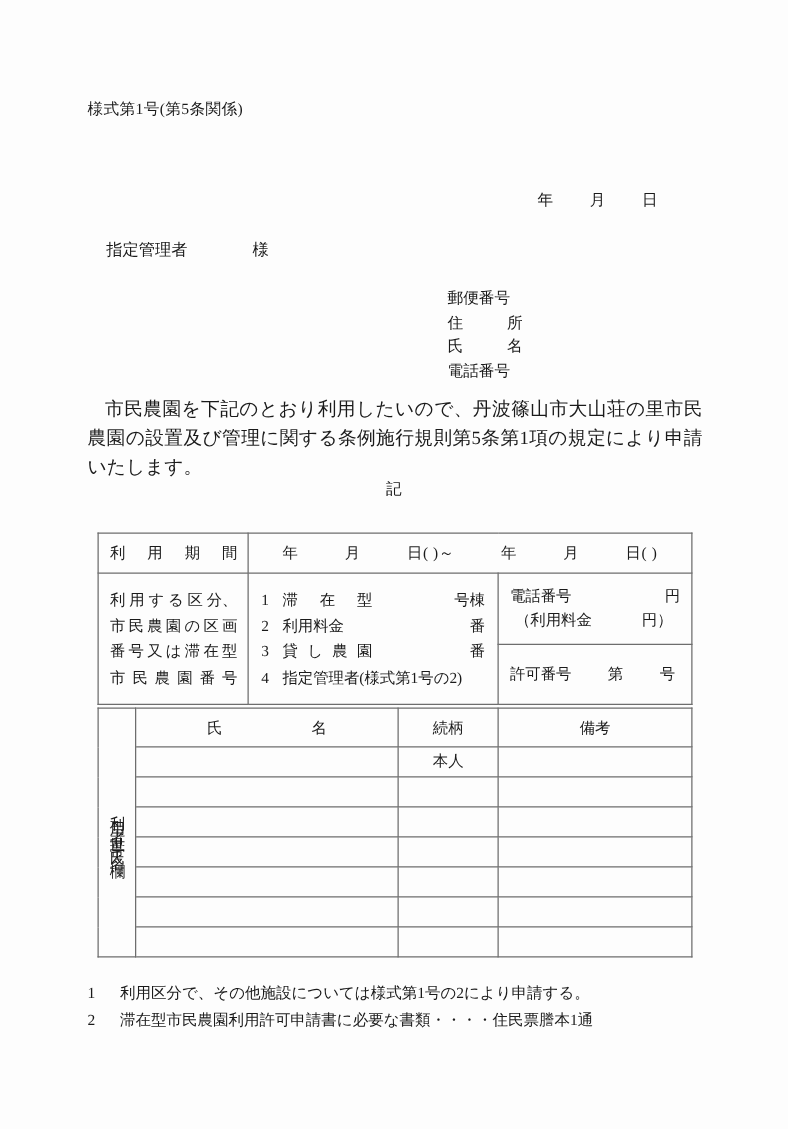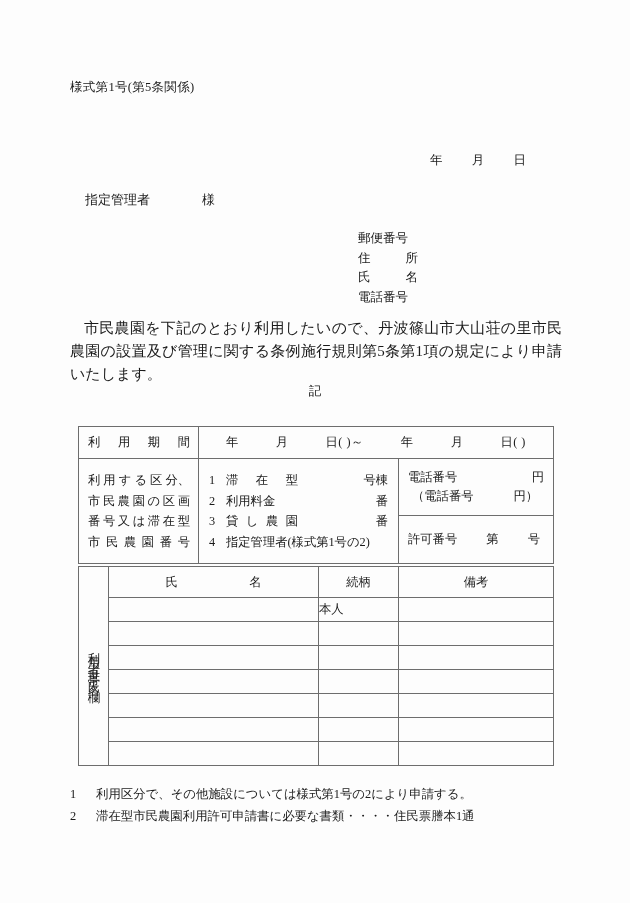--- a/index.html
+++ b/index.html
@@ -186,21 +186,21 @@
     letter-spacing: 5.5px;
     line-height: 30px;
     font-size: 12.3px;
   }
   .th-name, .th-rel, .th-note {
     height: 30px;
     text-align: center;
   }
   .th-name .sp-between { width: 96px; }
   .row-cell { height: 23px; }
-  .row-cell.center { }
+  .row-cell.center { text-align: center; }
 
   
   #footer-notes {
     left: 70px;
     top: 784px;
     font-size: 12.4px;
     line-height: 21.5px;
   }
   #footer-notes .note {
     display: flex;
@@ -348,21 +348,21 @@
             <span class="opt-num">4</span>
             <span class="opt-name">指定管理者(様式第1号の2)</span>
           </div>
         </td>
         <td class="fee-cell">
           <div class="fee-line">
             <span>電話番号</span>
             <span>円</span>
           </div>
           <div class="fee-line indent">
-            <span>（電話番号</span>
+            <span>（利用料金</span>
             <span>円）</span>
           </div>
         </td>
       </tr>
       <tr>
         <td class="permit-cell">
           <div class="permit-line">
             <span>許可番号</span>
             <span>第</span>
             <span>号</span>

